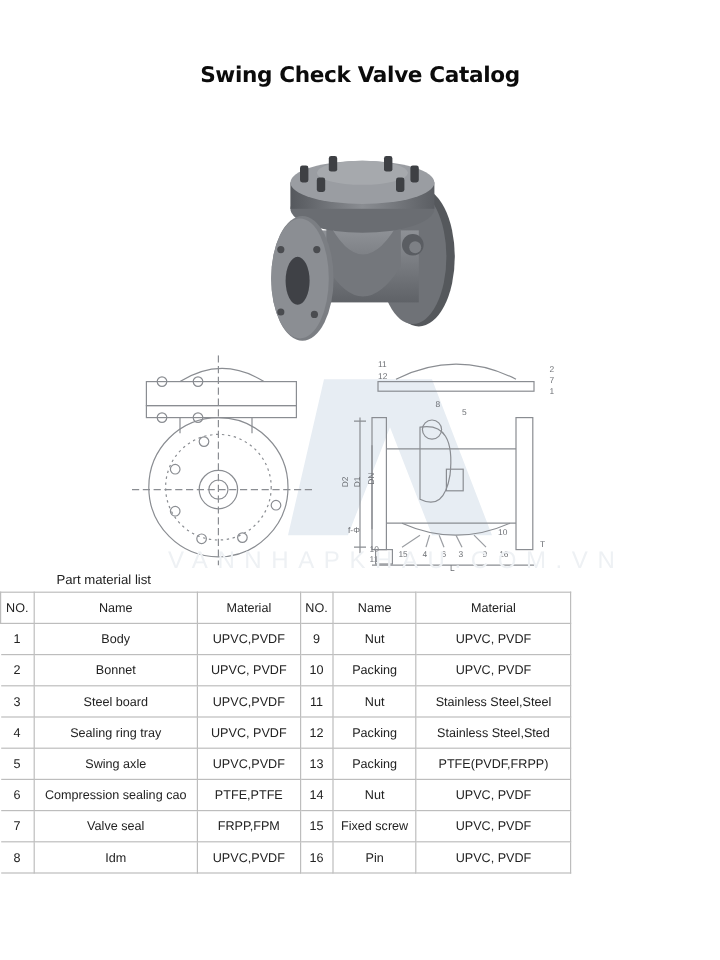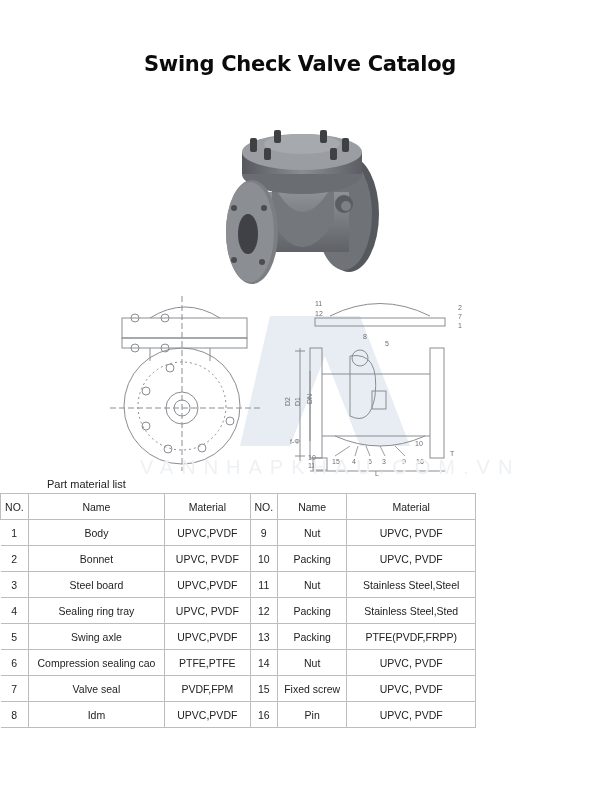--- a/index.html
+++ b/index.html
@@ -1,17 +1,17 @@
 <!DOCTYPE html>
 <html><head>
 <meta charset="utf-8">
 <style>
   html, body { margin:0; padding:0; background:#ffffff; }
   body { width:600px; height:800px; position:relative; overflow:hidden; font-family:"Liberation Sans", sans-serif; color:#111; }
-  .title { position:absolute; top:52px; left:0; width:600px; text-align:center; font-family:"DejaVu Sans", sans-serif; font-weight:bold; font-size:21px; letter-spacing:-0.3px; color:#0b0b0b; }
+  .title { position:absolute; top:52px; left:0; width:600px; text-align:center; font-family:"DejaVu Sans", sans-serif; font-weight:bold; font-size:18px; letter-spacing:-0.3px; color:#0b0b0b; }
   .photo { position:absolute; left:212px; top:122px; width:176px; height:170px; }
   .drawing { position:absolute; left:110px; top:296px; width:380px; height:185px; }
   .watermark { position:absolute; left:140px; top:456px; width:330px; text-align:left; font-family:"Liberation Sans", sans-serif; font-size:20px; letter-spacing:8px; color:#eef1f4; }
   .caption { position:absolute; left:3px; top:478px; font-size:11px; color:#222;padding-left:44px; }
   table.parts { position:absolute; left:0; top:493px; width:476px; border-collapse:collapse; font-size:10.5px; color:#222; }
   table.parts td, table.parts th { border:1px solid #bdbdbd; height:25px; text-align:center; font-weight:normal; padding:0; }
   table.parts th { height:25px; }
   col.no { width:33px; } col.name { width:182px; } col.mat { width:101px; }
   col.no2 { width:32px; } col.name2 { width:89px; } col.mat2 { width:151px; }
   table.parts td:first-child { border-left:none; }
@@ -215,21 +215,21 @@
       <td>6</td>
       <td>Compression sealing cao</td>
       <td>PTFE,PTFE</td>
       <td>14</td>
       <td>Nut</td>
       <td>UPVC, PVDF</td>
     </tr>
     <tr>
       <td>7</td>
       <td>Valve seal</td>
-      <td>PVDF,FPM</td>
+      <td>FRPP,FPM</td>
       <td>15</td>
       <td>Fixed screw</td>
       <td>UPVC, PVDF</td>
     </tr>
     <tr>
       <td>8</td>
       <td>Idm</td>
       <td>UPVC,PVDF</td>
       <td>16</td>
       <td>Pin</td>

